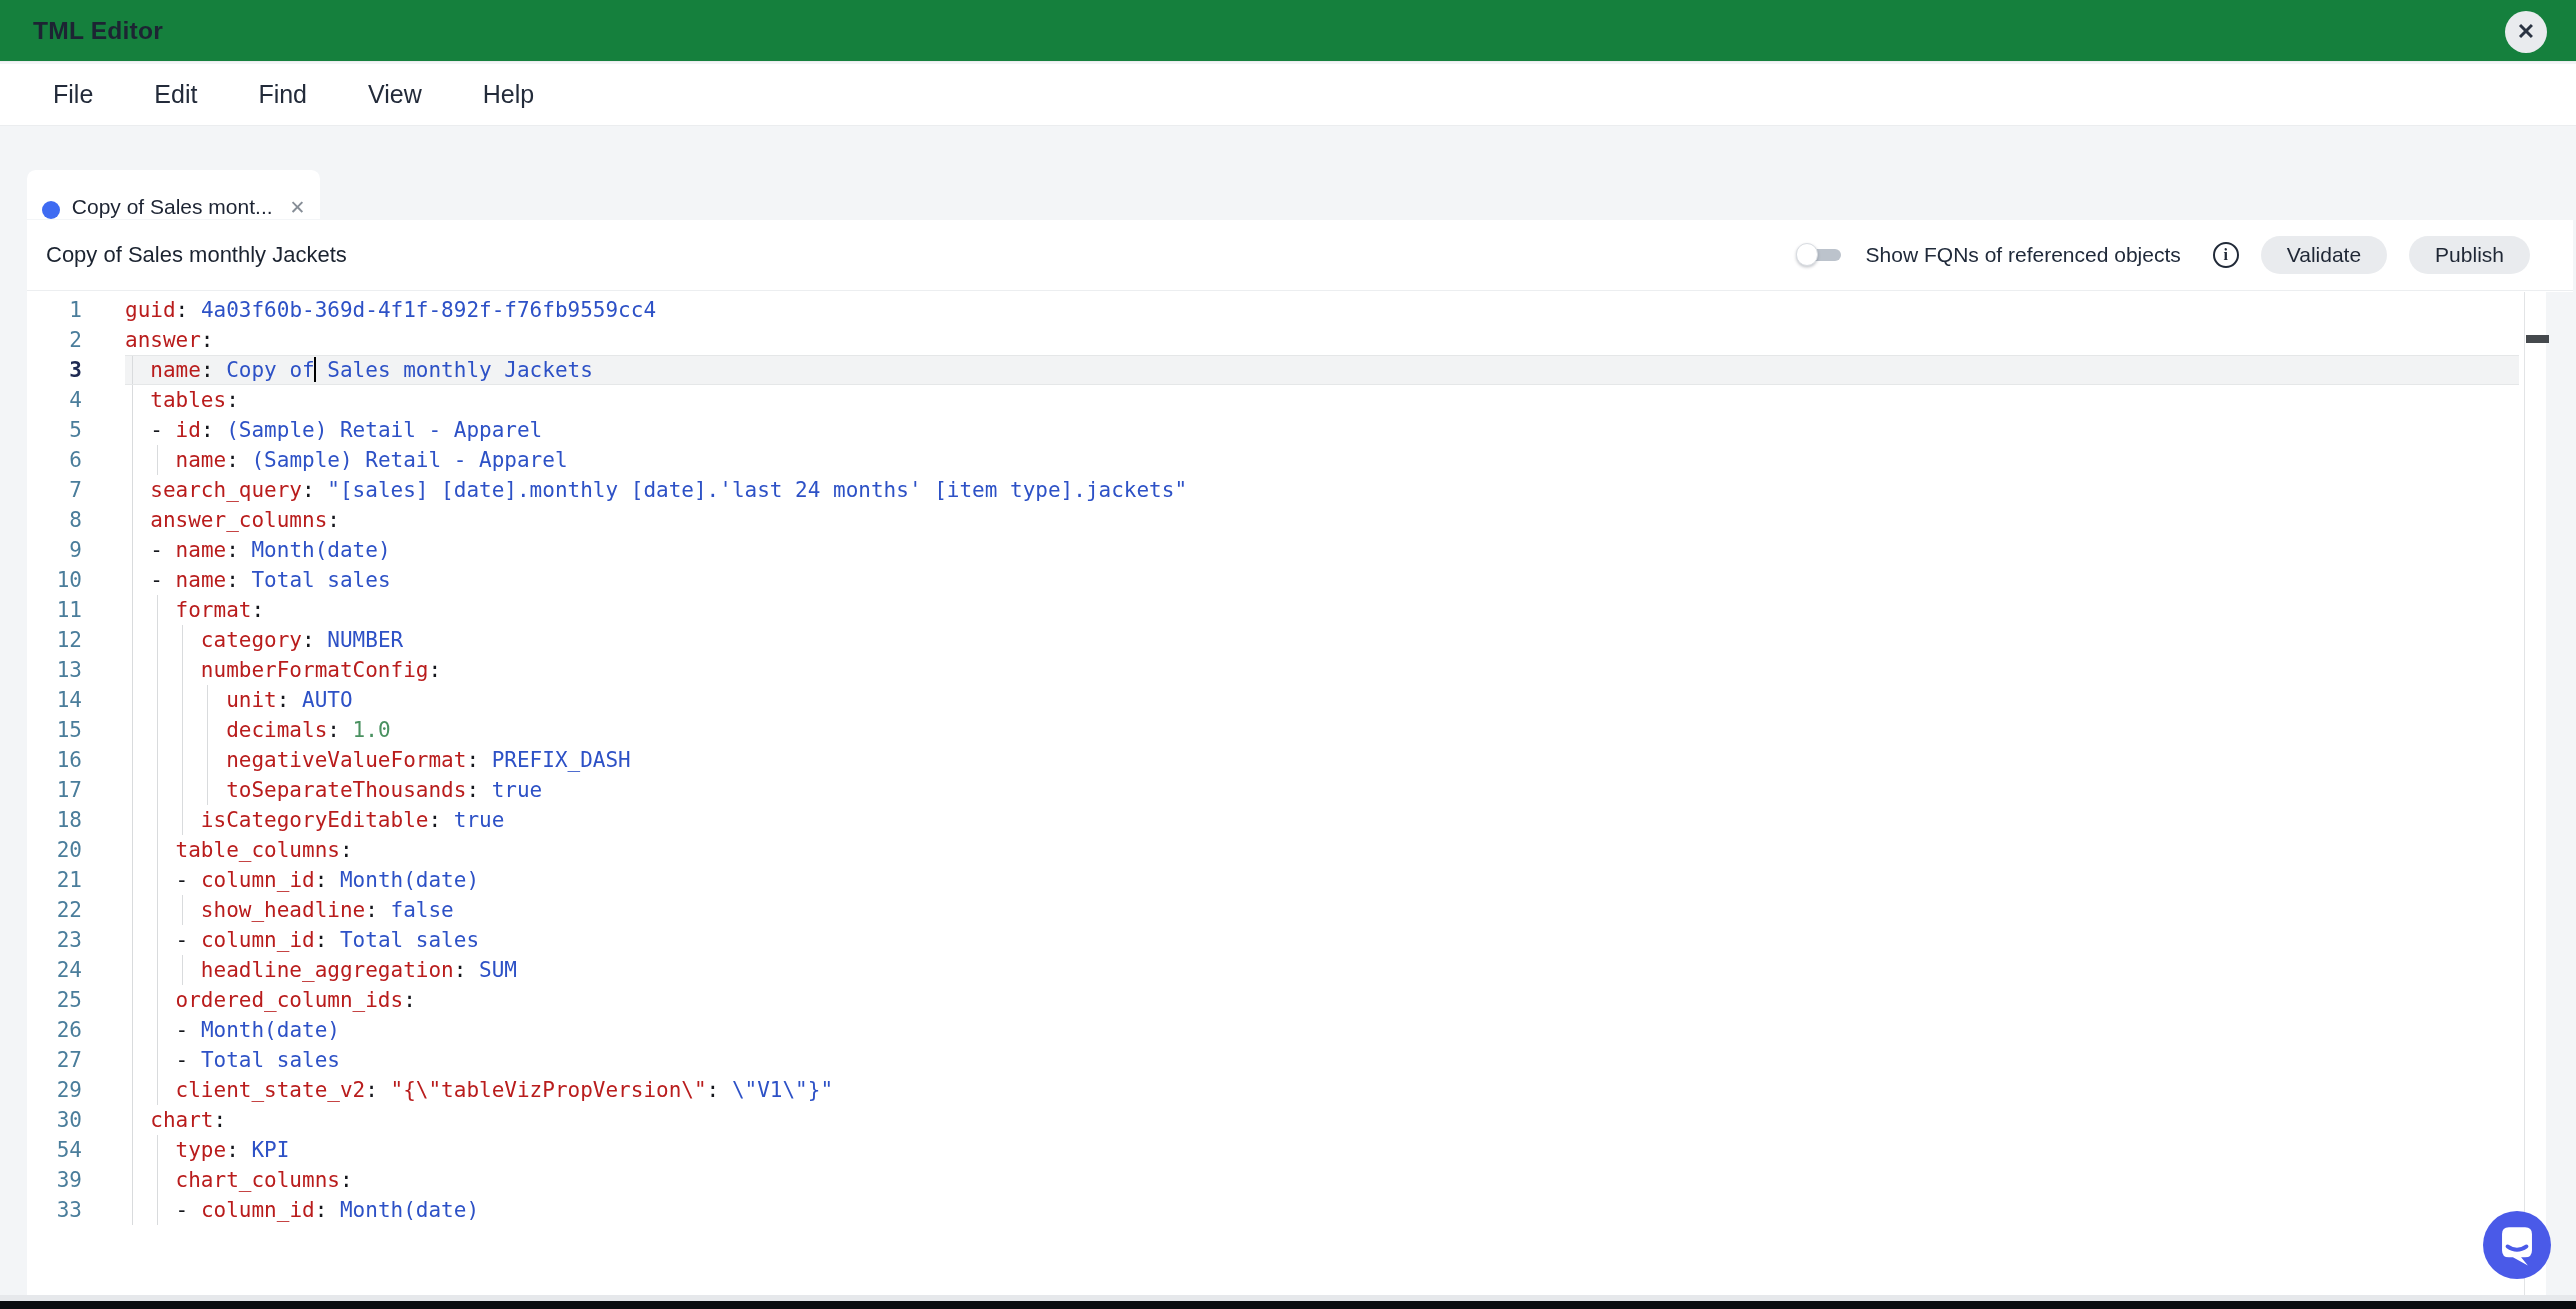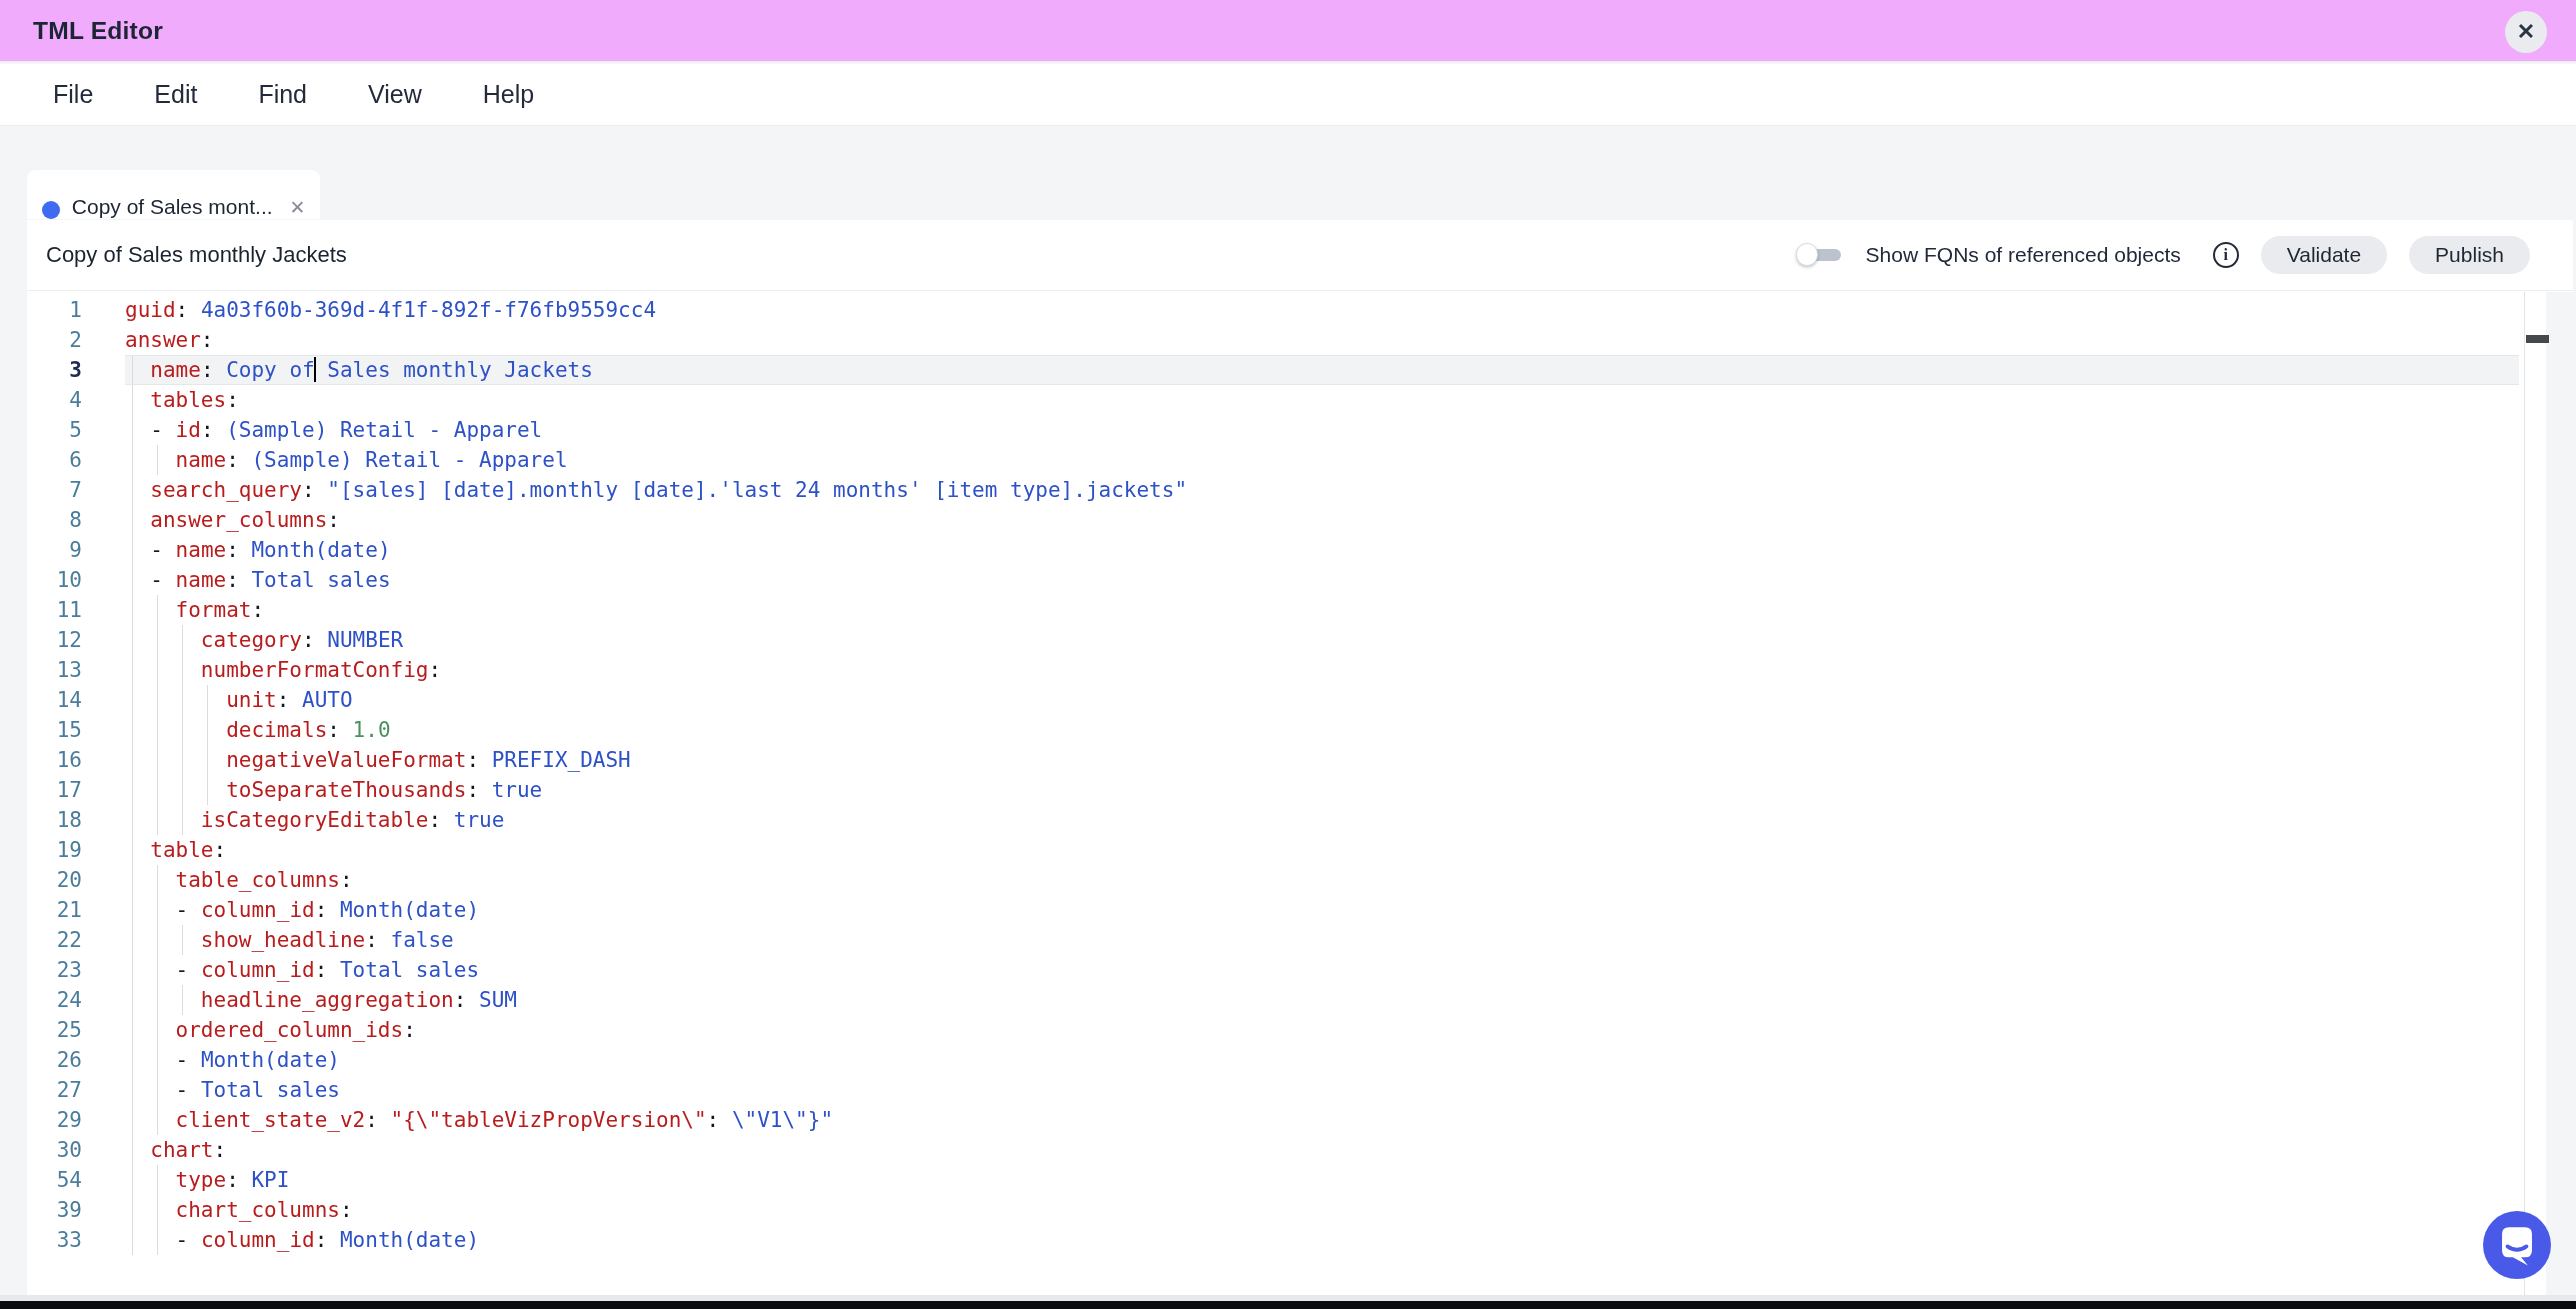--- a/index.html
+++ b/index.html
@@ -1,20 +1,20 @@
 <!DOCTYPE html>
 <html style="font-size:11.6px"><head>
 <meta charset="utf-8">
 <style>
   * { margin:0; padding:0; box-sizing:border-box; }
   html,body { width:2576px; height:1310px; overflow:hidden; background:#f3f5f7;
               font-family:"Liberation Sans", sans-serif; }
 
   
-  .topbar { position:absolute; left:0; top:0; width:2576px; height:62px; background:#f0abfc;
+  .topbar { position:absolute; left:0; top:0; width:2576px; height:62px; background:#15803d;
             border-bottom:1.4px solid #ececee; }
   .topbar-title { position:absolute; left:33px; top:17.3px; font-size:24.6px; font-weight:700;
                   color:#1d2433; letter-spacing:0.2px; }
   .win-close { position:absolute; left:2505px; top:11px; width:42px; height:42px; border-radius:50%;
                background:#e9ebee; display:flex; align-items:center; justify-content:center;
                font-size:22px; font-weight:700; color:#2a3342; cursor:pointer; }
 
   
   .menubar { position:absolute; left:0; top:64px; width:2576px; height:62px; background:#ffffff;
              border-bottom:1.4px solid #ebedef; display:flex; align-items:center; gap:61px;
@@ -192,24 +192,20 @@
           </div>
           <div class="code-row">
             <div class="ln">17</div>
             <div class="code"><span class="guide" style="left: 6.5px;"></span><span class="guide" style="left: 32px;"></span><span class="guide" style="left: 57px;"></span><span class="guide" style="left: 82px;"></span>        <span class="seg-k">toSeparateThousands</span><span class="seg-p">: </span><span class="seg-v">true</span></div>
           </div>
           <div class="code-row">
             <div class="ln">18</div>
             <div class="code"><span class="guide" style="left: 6.5px;"></span><span class="guide" style="left: 32px;"></span><span class="guide" style="left: 57px;"></span>      <span class="seg-k">isCategoryEditable</span><span class="seg-p">: </span><span class="seg-v">true</span></div>
           </div>
           <div class="code-row">
-            <div class="ln">19</div>
-            <div class="code"><span class="guide" style="left: 6.5px;"></span>  <span class="seg-k">table</span><span class="seg-p">:</span></div>
-          </div>
-          <div class="code-row">
             <div class="ln">20</div>
             <div class="code"><span class="guide" style="left: 6.5px;"></span><span class="guide" style="left: 32px;"></span>    <span class="seg-k">table_columns</span><span class="seg-p">:</span></div>
           </div>
           <div class="code-row">
             <div class="ln">21</div>
             <div class="code"><span class="guide" style="left: 6.5px;"></span><span class="guide" style="left: 32px;"></span>    <span class="seg-p">- </span><span class="seg-k">column_id</span><span class="seg-p">: </span><span class="seg-v">Month(date)</span></div>
           </div>
           <div class="code-row">
             <div class="ln">22</div>
             <div class="code"><span class="guide" style="left: 6.5px;"></span><span class="guide" style="left: 32px;"></span><span class="guide" style="left: 57px;"></span>      <span class="seg-k">show_headline</span><span class="seg-p">: </span><span class="seg-v">false</span></div>

